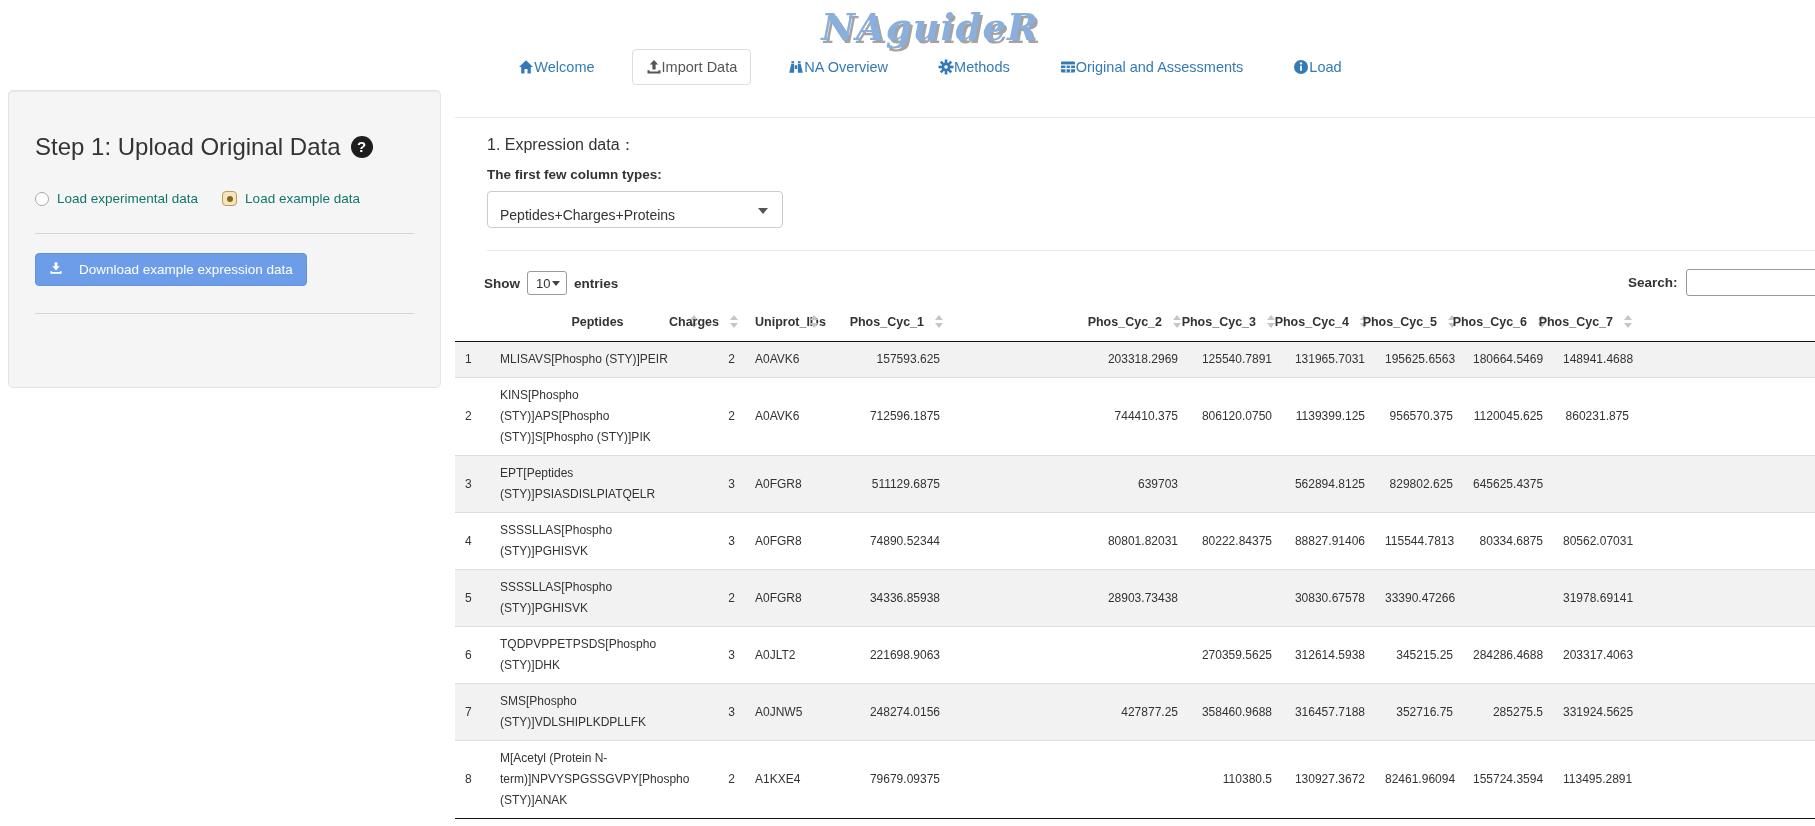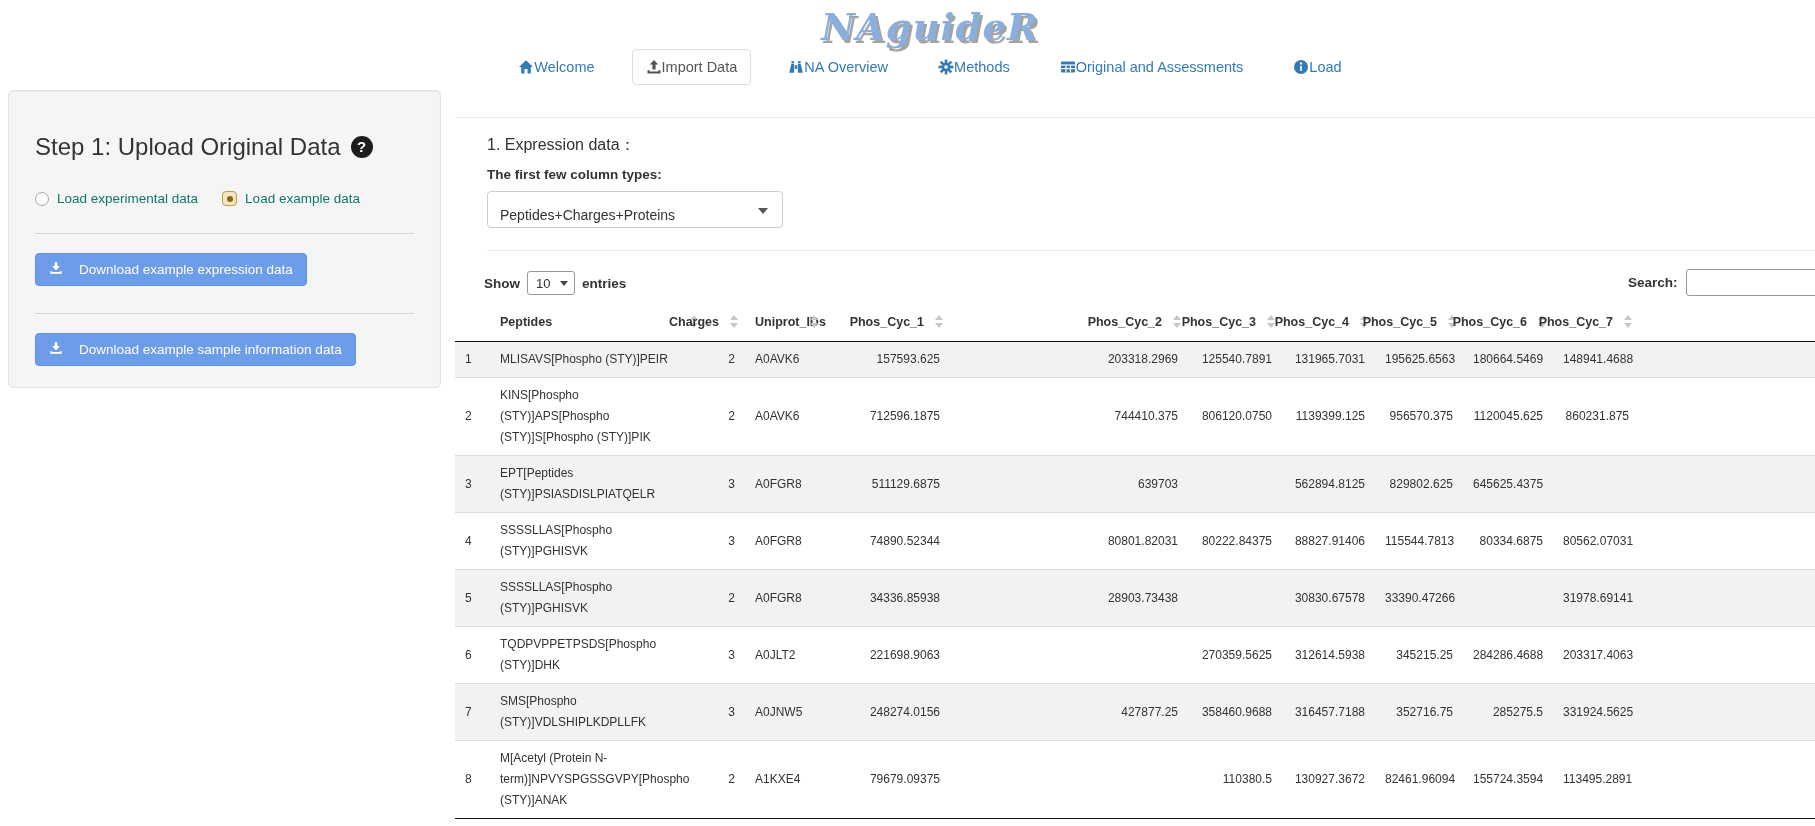--- a/index.html
+++ b/index.html
@@ -54,37 +54,37 @@
     align-items: center; padding: 11px 30px 0 12px; font-size: 14px; color: #333; cursor: pointer; }
   .selectize .caret { position: absolute; right: 14px; top: 16px; width: 0; height: 0;
     border-left: 5px solid transparent; border-right: 5px solid transparent;
     border-top: 6px solid #555; }
   .main-hr2 { position: absolute; left: 67px; top: 150px; width: 1330px;
     border: 0; border-top: 1px solid #e9e9e9; }
 
   .dt-length { position: absolute; left: 64px; top: 171px; display: flex;
     align-items: center; gap: 7px; text-align: right; }
   .dt-label { font-weight: bold; font-size: 13.5px; color: #333; }
-  .mini-select { position: relative; width: 48px; height: 24px; border: 1px solid #999;
+  .mini-select { position: relative; width: 40px; height: 24px; border: 1px solid #999;
     border-radius: 3px; background: #fff; font-size: 13px; color: #333;
     display: inline-flex; align-items: center; padding-left: 8px; cursor: pointer; }
   .mini-select .caret { position: absolute; right: 6px; top: 9px; width: 0; height: 0;
     border-left: 4px solid transparent; border-right: 4px solid transparent;
     border-top: 5px solid #444; }
   .dt-search { position: absolute; left: 1208px; top: 169px; display: flex;
     align-items: center; gap: 8px; }
   .dt-search input { width: 190px; height: 27px; border: 1px solid #999; border-radius: 3px;
     padding: 2px 6px; font-size: 13px; font-family: "Liberation Sans", sans-serif; }
 
   
   table.dtable { position: absolute; left: 35px; top: 203px; width: 1465px;
     border-collapse: collapse; table-layout: fixed; font-size: 12px; color: #333;
     border-bottom: 1px solid #111; }
   .dtable thead th { border-bottom: 1px solid #111; font-weight: bold; font-size: 12.5px;
-    padding: 12px 10px; position: relative; text-align: left; vertical-align: middle;
+    padding: 12px 10px; position: relative; text-align: center; vertical-align: middle;
     white-space: nowrap; cursor: pointer; }
   .dtable th.th-num { text-align: right; }
   .th-anchor { position: absolute; right: 26px; top: 50%; transform: translateY(-50%);
     white-space: nowrap; }
   .sort { position: absolute; right: 6px; top: 50%; margin-top: -7px; width: 9px; height: 14px; }
   .sort i { display: block; width: 0; height: 0; border-left: 4.5px solid transparent;
     border-right: 4.5px solid transparent; }
   .sort i.up { border-bottom: 5px solid #c6c6c6; margin-bottom: 3px; }
   .sort i.down { border-top: 5px solid #c6c6c6; }
   .dtable tbody td { padding: 7px 10px; line-height: 21px; vertical-align: middle;
@@ -195,27 +195,20 @@
     </div>
     <hr class="sb-hr">
     <button class="sb-btn">
       <span><svg viewBox="0 0 16 16">
             <path fill="#fff" d="M6.4 1.5h3.2v4.6h2.7L8 10.9 3.7 6.1h2.7z"></path>
             <path fill="#fff" d="M1.5 11.6v2.9h13v-2.9h-2.1v1.1H3.6v-1.1z"></path>
           </svg></span>
       <span>Download example expression data</span>
     </button>
     <hr class="sb-hr">
-    <button class="sb-btn">
-      <span><svg viewBox="0 0 16 16">
-            <path fill="#fff" d="M6.4 1.5h3.2v4.6h2.7L8 10.9 3.7 6.1h2.7z"></path>
-            <path fill="#fff" d="M1.5 11.6v2.9h13v-2.9h-2.1v1.1H3.6v-1.1z"></path>
-          </svg></span>
-      <span>Download example sample information data</span>
-    </button>
   </div>
 
   <div class="main">
     <hr class="main-hr1">
     <div class="section-title">1. Expression data：</div>
     <div class="coltypes-label">The first few column types:</div>
     <div class="selectize">
       <span>Peptides+Charges+Proteins</span>
       <span class="caret"></span>
     </div>

